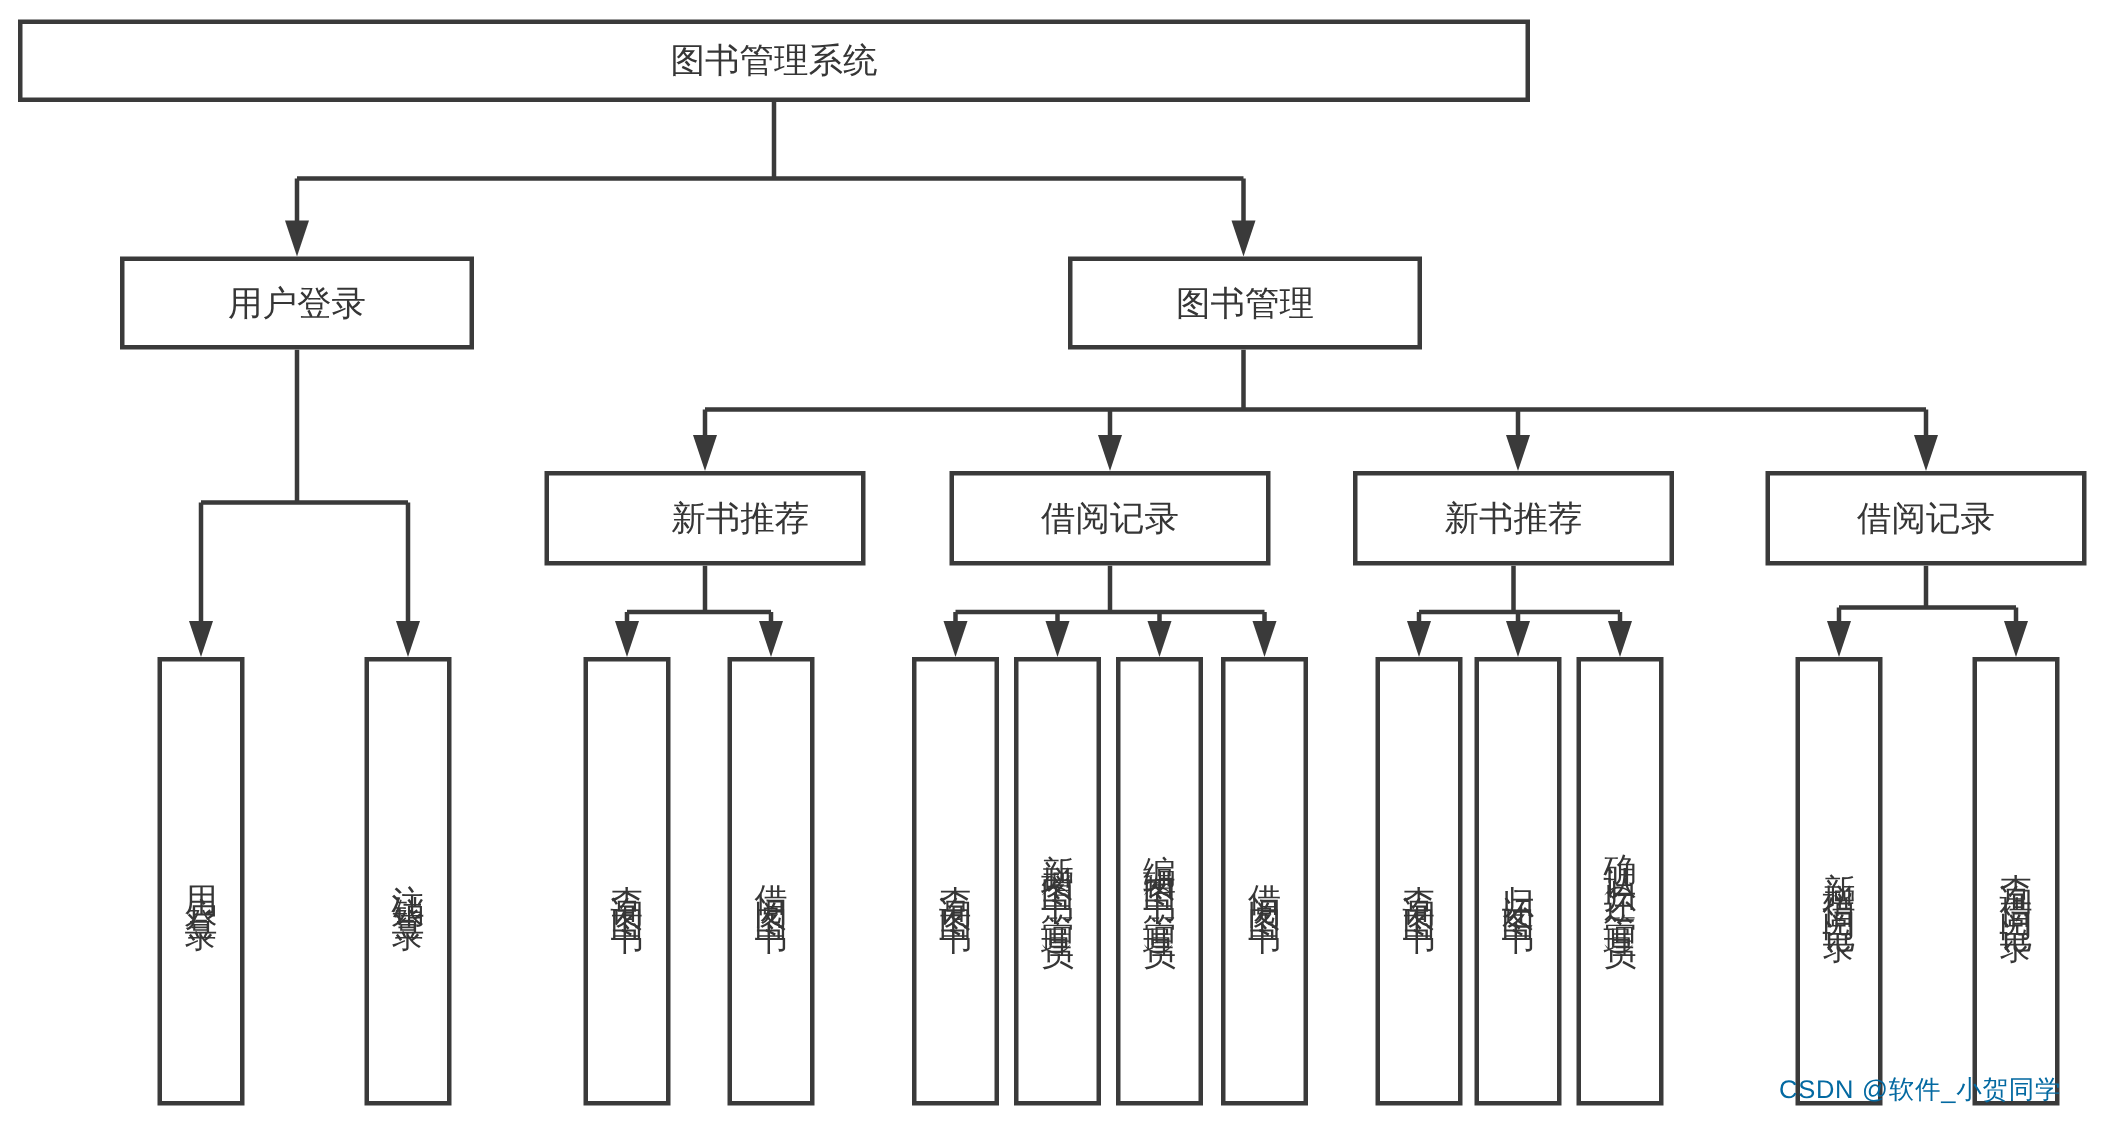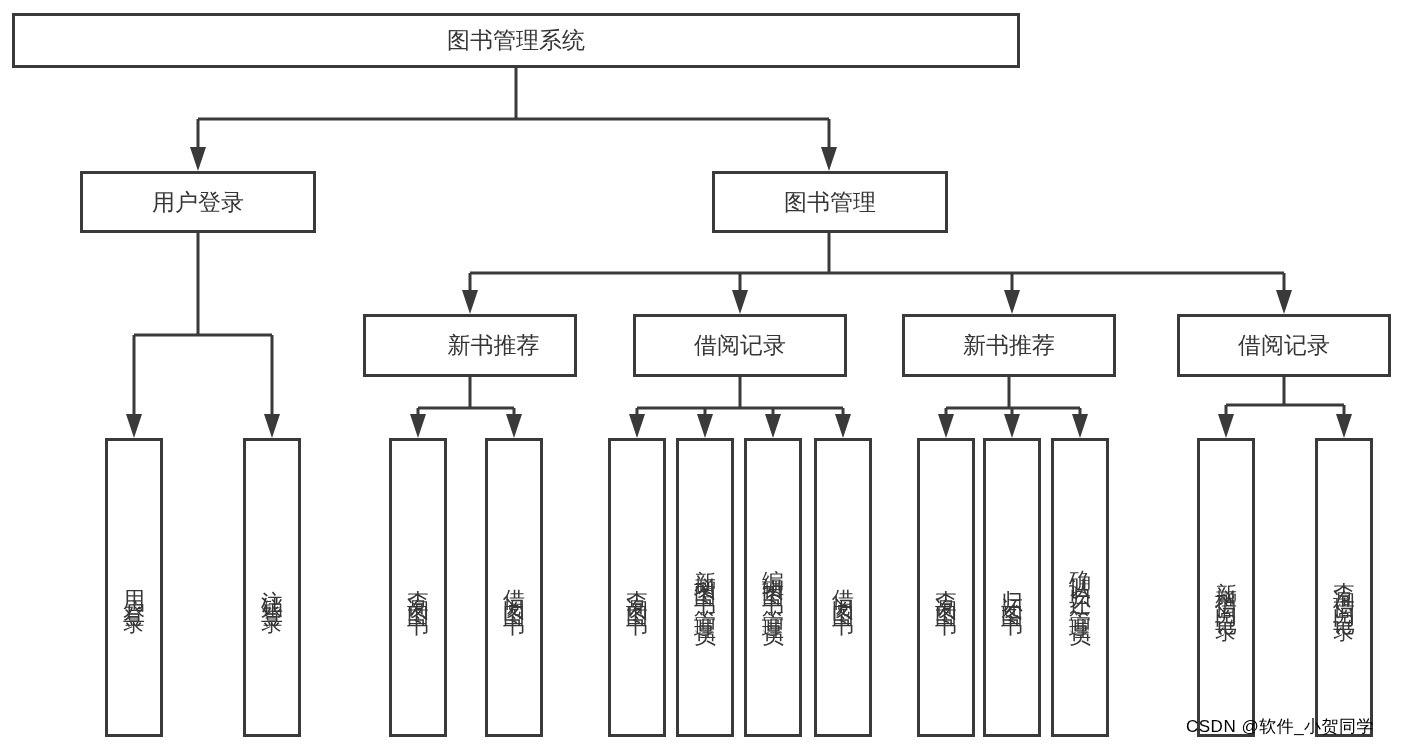--- a/index.html
+++ b/index.html
@@ -38,21 +38,21 @@
     text-orientation: mixed;
     letter-spacing: 8px;
     line-height: 1;
     white-space: nowrap;
   }
   .watermark {
     position: absolute;
     left: 1186px;
     top: 715px;
     font-size: 17px;
-    color: #000000;
+    color: #0369a1;
     letter-spacing: 0.5px;
     white-space: nowrap;
     z-index: 5;
   }
 </style>
 </head>
 <body>
 
 <div id="stage">
 

